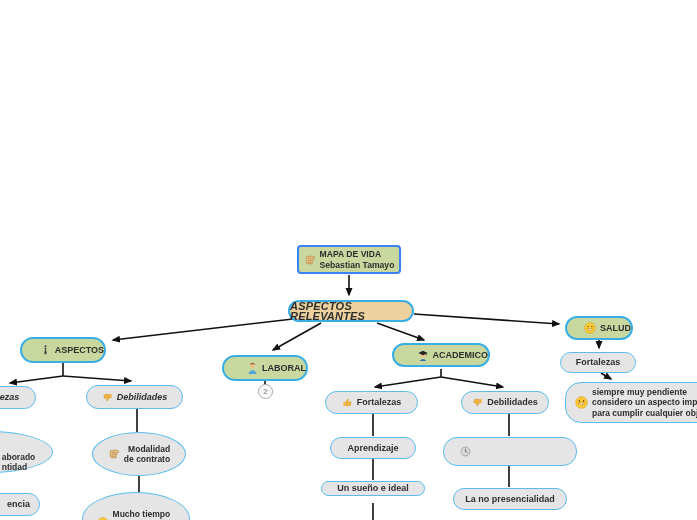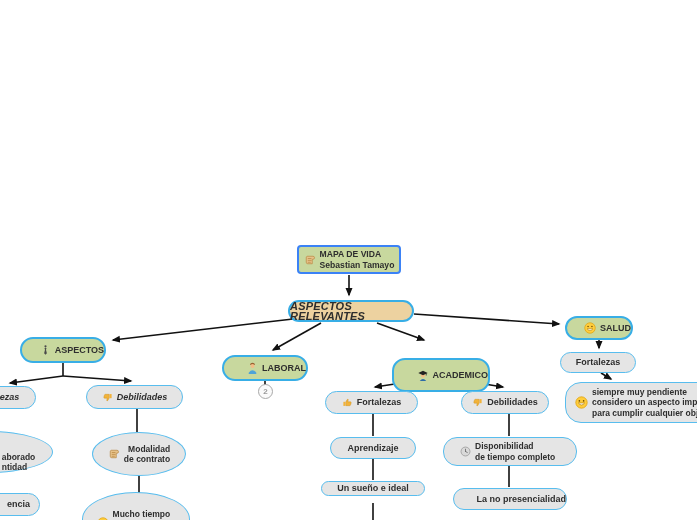--- a/index.html
+++ b/index.html
@@ -96,21 +96,21 @@
         <circle cx="8" cy="5.4" r="2.8" fill="#f3bd86"></circle>
         <path d="M2.5,15 q5.5,-7 11,0 v2 h-11 z" fill="#4fa3d8"></path>
       </svg>
   </span>
   <span class="lbl">LABORAL</span>
 </div>
 <div class="badge" style="left:258px;top:384px;">
   <span>2</span>
 </div>
 
-<div class="node green" style="left:392px;top:358px;width:98px;height:34px;">
+<div class="node green" style="left:392px;top:343px;width:98px;height:24px;">
   <span class="icon">
     <svg width="12" height="13" viewBox="0 0 16 18">
         <circle cx="8" cy="9" r="3" fill="#f3bd86"></circle>
         <path d="M1.5,5.5 L8,2.5 L14.5,5.5 L8,8.5 Z" fill="#222"></path>
         <path d="M12.5,6 v3" stroke="#222" stroke-width="1"></path>
         <path d="M3.5,16.5 q4.5,-5 9,0 z" fill="#2d6ca8"></path>
       </svg>
   </span>
   <span class="lbl">ACADEMICO</span>
 </div>
@@ -220,19 +220,17 @@
   <span class="lbl">Un sueño e ideal</span>
 </div>
 
 <div class="node white left" style="left:443px;top:437px;width:134px;height:29px;border-radius:14px;justify-content:flex-start;padding-left:16px;">
   <span class="icon">
     <svg width="11" height="11" viewBox="0 0 16 16">
         <circle cx="8" cy="8" r="6.5" fill="#d9d9d9" stroke="#9b9b9b" stroke-width="1.2"></circle>
         <path d="M8,8 V4.6 M8,8 L10.6,9.4" stroke="#666" stroke-width="1.2" stroke-linecap="round"></path>
       </svg>
   </span>
-  <span class="lbl small">Disponibilidad
-de tiempo completo</span>
-</div>
-
-<div class="node white" style="left:453px;top:488px;width:114px;height:22px;justify-content:flex-end;">
+</div>
+
+<div class="node white" style="left:453px;top:488px;width:114px;height:22px;">
   <span class="lbl">La no presencialidad</span>
 </div>
 
 </body></html>

